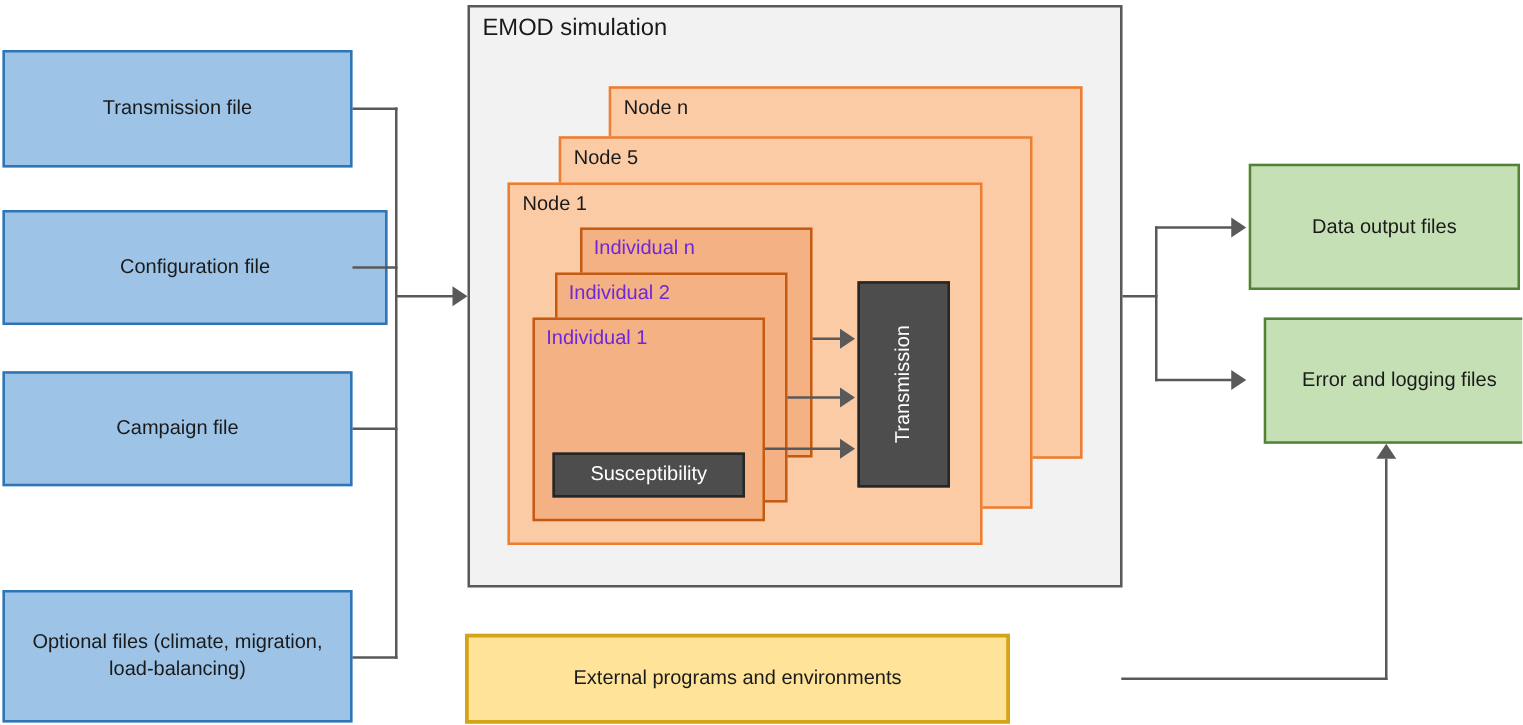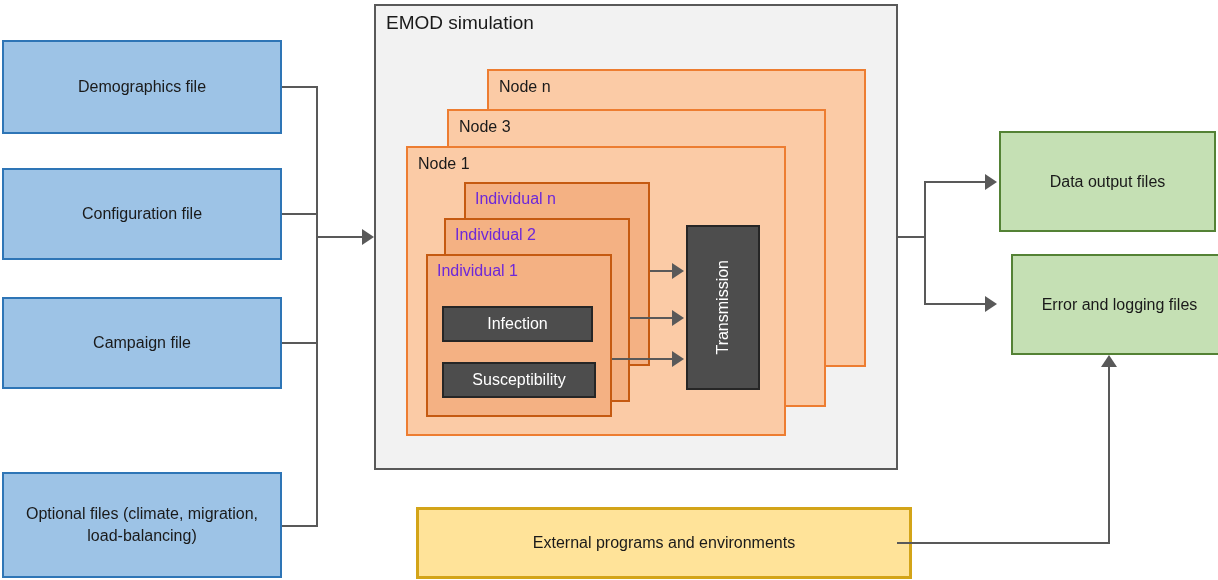--- a/index.html
+++ b/index.html
@@ -108,24 +108,24 @@
     border-right:8px solid transparent;
     border-bottom:12px solid #595959;
   }
 </style>
 </head>
 <body>
 
 <div id="canvas">
 
   <div class="box input-box centered" style="left:2px;top:40px;width:280px;height:94px;">
-    <span>Demographics file</span>
-  </div>
-
-  <div class="box input-box centered" style="left:2px;top:168px;width:280px;height:92px;">
+    <span>Transmission file</span>
+  </div>
+
+  <div class="box input-box centered" style="left:2px;top:168px;width:308px;height:92px;">
     <span>Configuration file</span>
   </div>
 
   <div class="box input-box centered" style="left:2px;top:472px;width:280px;height:106px;padding:0 14px;">
     <span>Optional files (climate, migration, load-balancing)</span>
   </div>
 
   <div class="box input-box centered" style="left:2px;top:297px;width:280px;height:92px;">
     <span>Campaign file</span>
   </div>
@@ -142,42 +142,39 @@
 
   <div class="box sim-container" style="left:374px;top:4px;width:524px;height:466px;">
     <div class="sim-title">EMOD simulation</div>
   </div>
 
   <div class="box node-box" style="left:487px;top:69px;width:379px;height:298px;">
     <span class="node-label">Node n</span>
   </div>
 
   <div class="box node-box" style="left:447px;top:109px;width:379px;height:298px;">
-    <span class="node-label">Node 3</span>
+    <span class="node-label">Node 5</span>
   </div>
 
   <div class="box node-box" style="left:406px;top:146px;width:380px;height:290px;">
     <span class="node-label">Node 1</span>
   </div>
 
   <div class="box individual-box" style="left:464px;top:182px;width:186px;height:184px;">
     <span class="individual-label">Individual n</span>
   </div>
 
   <div class="box individual-box" style="left:444px;top:218px;width:186px;height:184px;">
     <span class="individual-label">Individual 2</span>
   </div>
 
   <div class="box individual-box" style="left:426px;top:254px;width:186px;height:163px;">
     <span class="individual-label">Individual 1</span>
   </div>
 
-  <div class="box dark-box centered" style="left:442px;top:306px;width:151px;height:36px;">
-    <span>Infection</span>
-  </div>
 
   <div class="box dark-box centered" style="left:442px;top:362px;width:154px;height:36px;">
     <span>Susceptibility</span>
   </div>
 
   <div class="conn h-line" style="left:650px;top:270px;width:24px;"></div>
   <div class="arrow-right" style="left:672px;top:263px;"></div>
 
   <div class="conn h-line" style="left:630px;top:317px;width:44px;"></div>
   <div class="arrow-right" style="left:672px;top:310px;"></div>
@@ -199,21 +196,21 @@
   <div class="arrow-right" style="left:985px;top:296px;"></div>
 
   <div class="box output-box centered" style="left:999px;top:131px;width:217px;height:101px;">
     <span>Data output files</span>
   </div>
 
   <div class="box output-box centered" style="left:999px;top:254px;width:217px;height:101px;margin-left:12px;">
     <span>Error and logging files</span>
   </div>
 
-  <div class="box external-box centered" style="left:372px;top:507px;width:496px;height:72px;margin-left:44px;">
+  <div class="box external-box centered" style="left:372px;top:507px;width:436px;height:72px;">
     <span>External programs and environments</span>
   </div>
 
   <div class="conn h-line" style="left:897px;top:542px;width:213px;"></div>
   <div class="conn v-line" style="left:1108px;top:367px;height:177px;"></div>
   <div class="arrow-up" style="left:1101px;top:355px;"></div>
 
 </div>
 
 </body></html>

